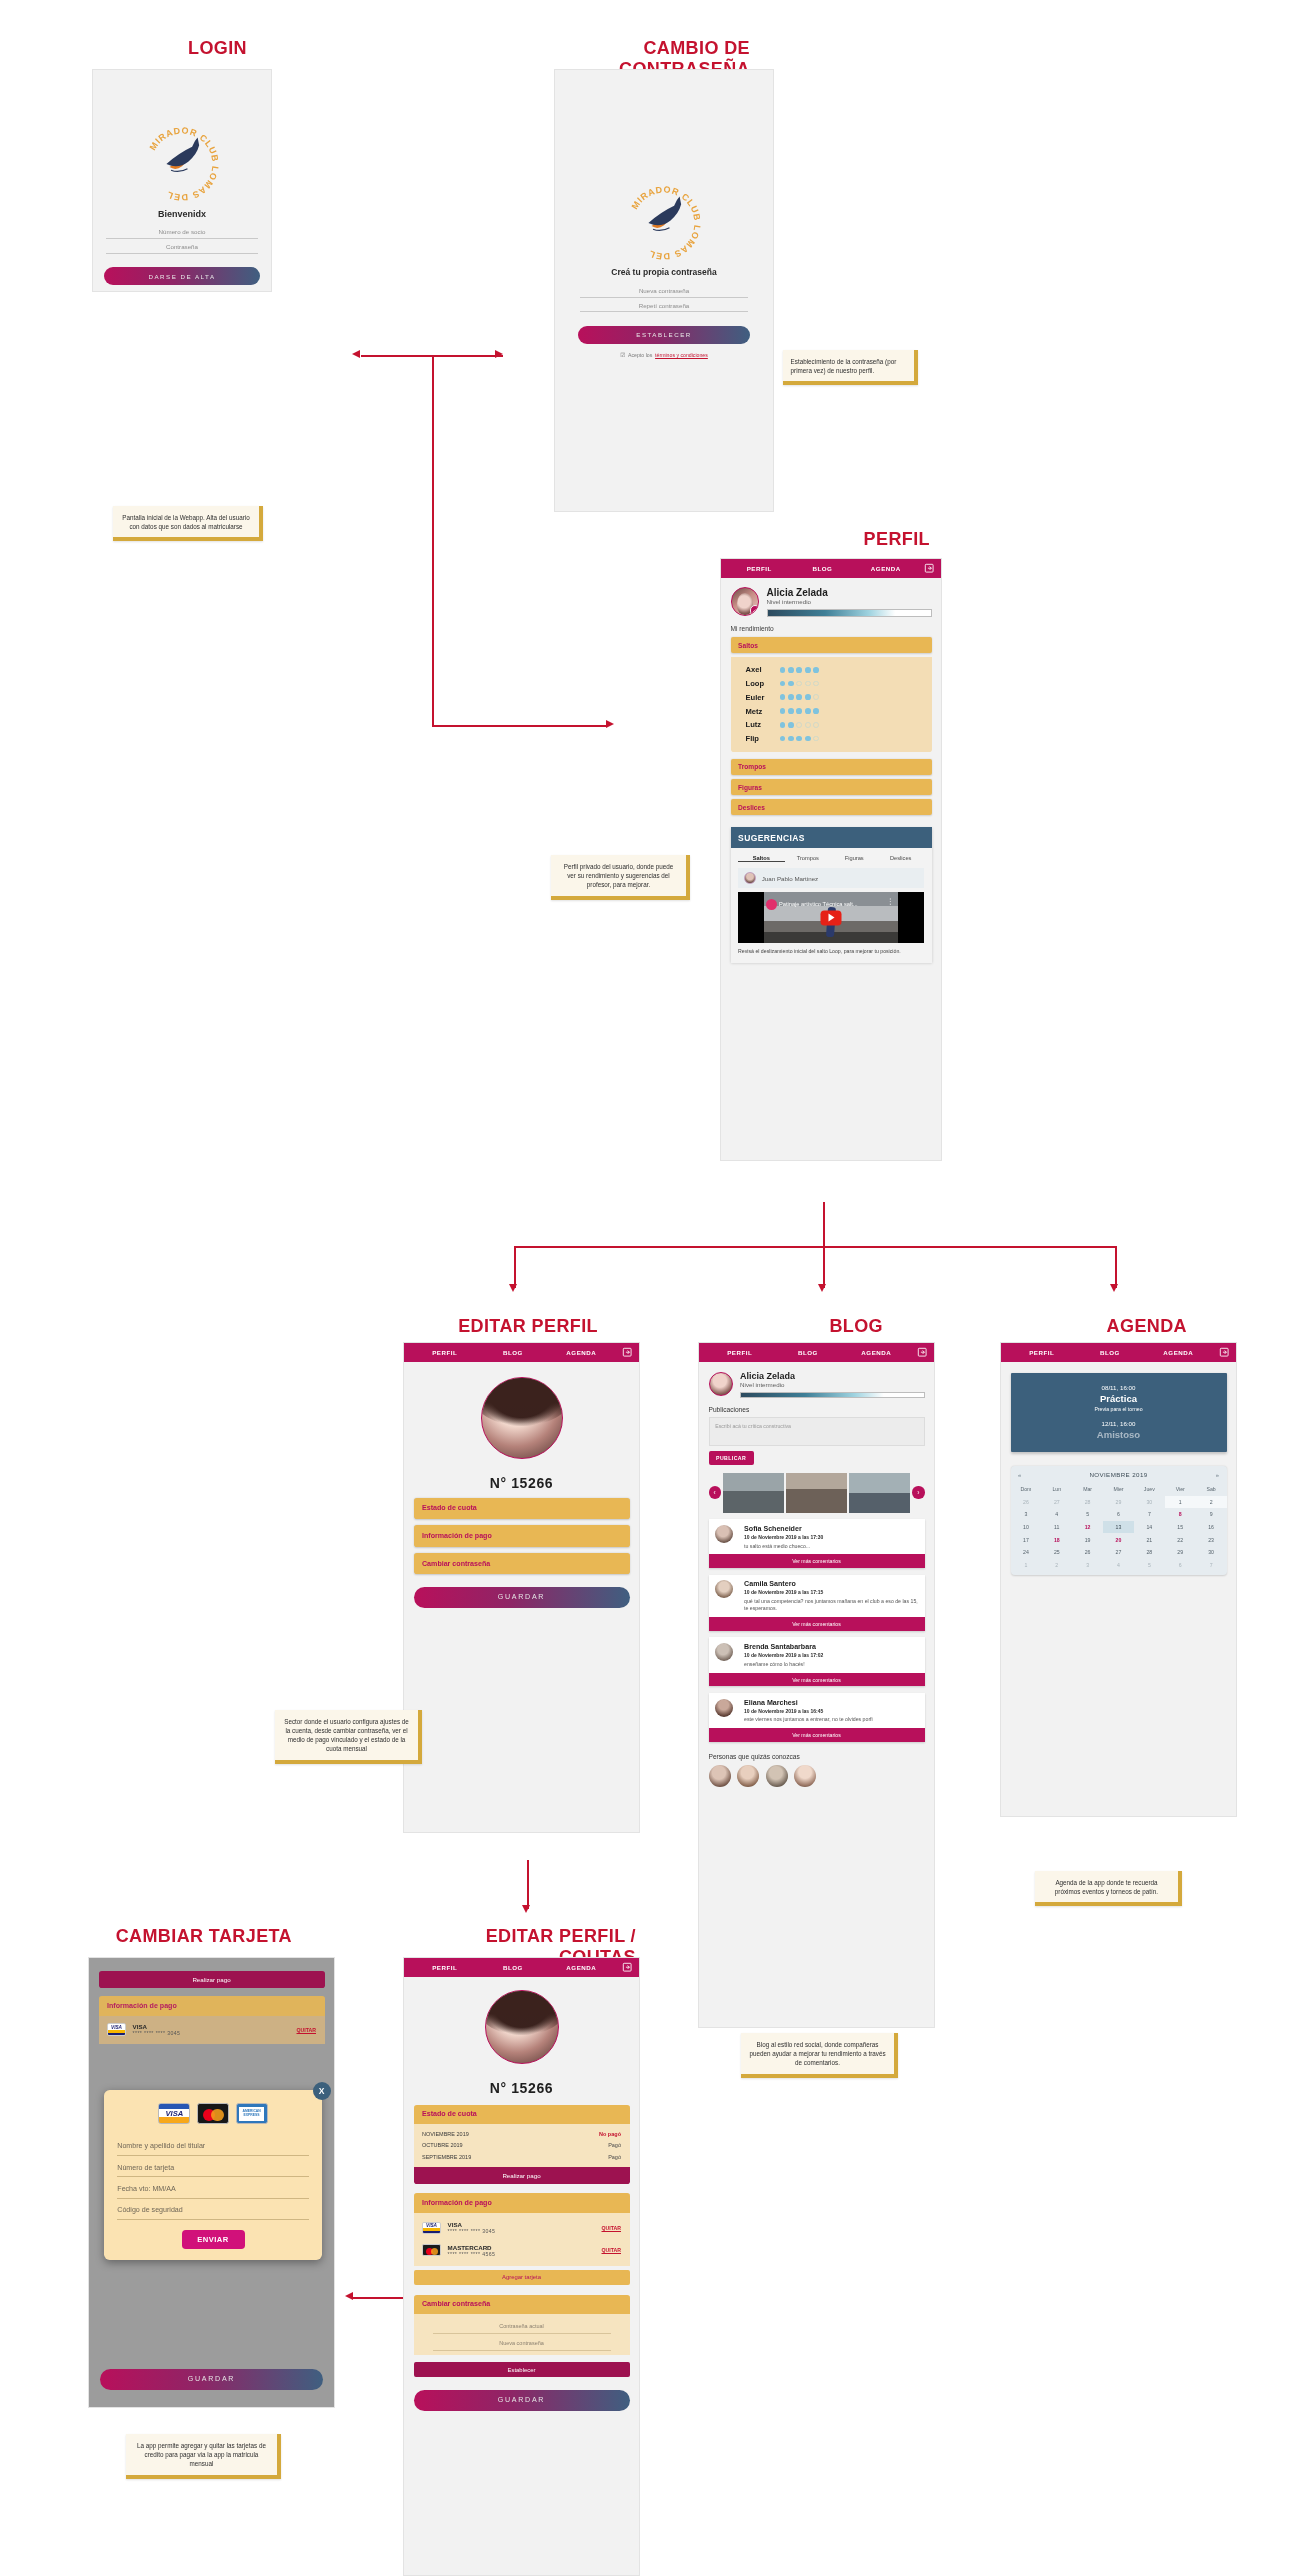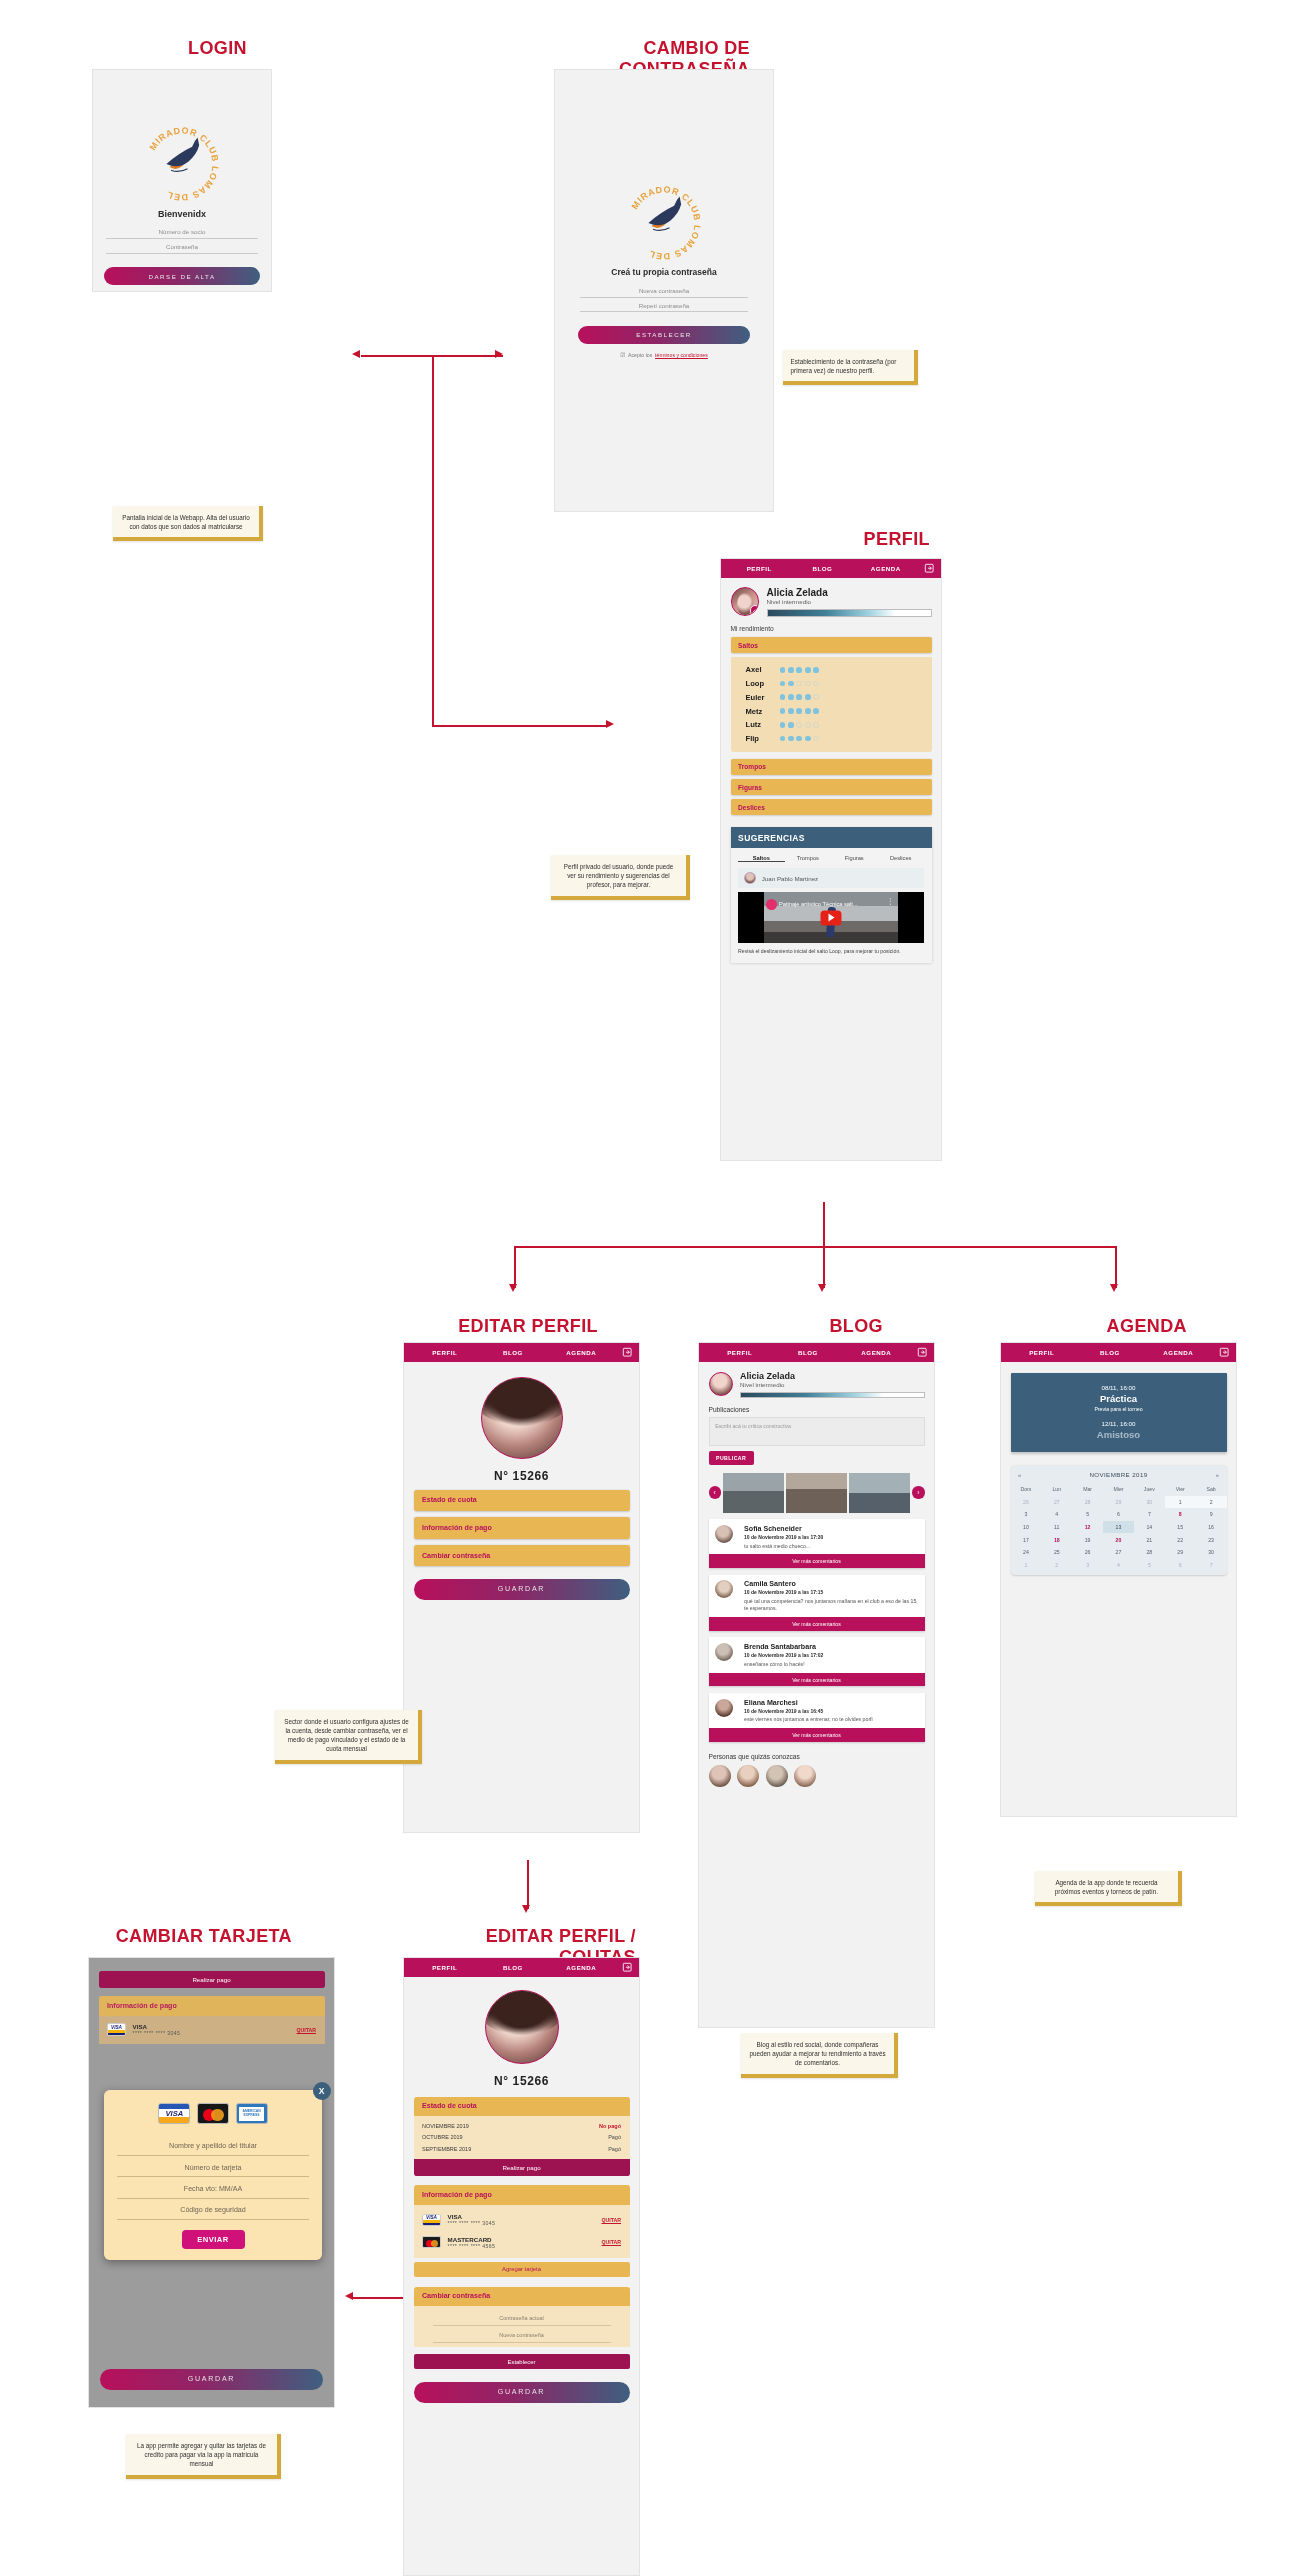--- a/index.html
+++ b/index.html
@@ -149,21 +149,21 @@
   }
   .big-avatar::before{
     content:""; position:absolute; inset:-6% -4% 40% -4%;
     background: radial-gradient(ellipse at 50% 28%, #3a221e 0 55%, rgba(58,34,30,0) 72%);
   }
   .big-avatar::after{
     content:""; position:absolute; left:50%; top:-10%; width:120%; height:70%;
     transform:translateX(-50%); border-radius:50%;
     background: linear-gradient(180deg,#3b221d 0 58%, rgba(59,34,29,0) 95%);
   }
-  .socio-num { text-align:center; font-size:12px; font-weight:bold; color:#1f1f1f; margin-top:10px; letter-spacing:0.6px;}
+  .socio-num { text-align:center; font-size:14px; font-weight:bold; color:#1f1f1f; margin-top:16px; letter-spacing:0.6px;}
   .op-btn {
     background:#e8b754; color:#b8105b; font-weight:bold; font-size:7.1px;
     padding:6.6px 8.5px; margin: 6.6px 9.5px 0; border-radius:2.8px;
     box-shadow:0 0.9px 1.9px rgba(0,0,0,.18);
   }
   .save-btn {
     background: linear-gradient(90deg,#b8105b 0%, #8e2566 45%, #3f5f80 100%);
     color:#e6e6e6; font-size:7.1px; letter-spacing:1.7px; text-align:center;
     padding:6.6px 0; margin:12.3px 9.5px 0; border-radius:12.3px;
   }
@@ -264,21 +264,21 @@
   .cc-big { width:32px;height:21px;border-radius:2.8px; position:relative; overflow:hidden; border:0.9px solid #b9b9b9;}
   .cc-big.visa { background: linear-gradient(180deg,#2757b4 0 26%, #fff 26% 66%, #f7a81b 66% 100%); }
   .cc-big.visa::after{content:"VISA"; position:absolute; inset:0; display:flex;align-items:center;justify-content:center;
     font-size:7.6px; font-weight:bold; font-style:italic; color:#1a1f71;}
   .cc-big.mc { background:#171717; }
   .cc-big.mc::before{content:"";position:absolute;left:4.7px;top:4.7px;width:12.3px;height:12.3px;border-radius:50%;background:#eb001b;}
   .cc-big.mc::after{content:"";position:absolute;left:13.3px;top:4.7px;width:12.3px;height:12.3px;border-radius:50%;background:#f79e1b;opacity:.88;}
   .cc-big.amex { background:#2e77bb; }
   .cc-big.amex::after{content:"AMERICAN EXPRESS"; position:absolute; inset:2.8px; background:#fff; color:#2e77bb;
     font-size:3.4px; font-weight:bold; display:flex;align-items:center;justify-content:center; text-align:center; line-height:1.1;}
-  .m-field { border-bottom:0.9px solid #cfb682; text-align:center; font-size:7.1px;
+  .m-field { border-bottom:0.9px solid #cfb682; text-align:left; font-size:7.1px;
     color:#6f6656; padding: 7.6px 0 4.7px; }
   .enviar-btn { background:#d1117a; color:#fff; font-size:7.6px; font-weight:bold;
     text-align:center; padding:4.7px 0; width:63px; margin: 10.4px auto 0; border-radius:3.8px; letter-spacing:0.5px;}
 </style>
 </head>
 <body>
 
 <div>
 
   <div class="arrow-line arrow-h" style="left:361px; top:355px; width:142px;"></div>

